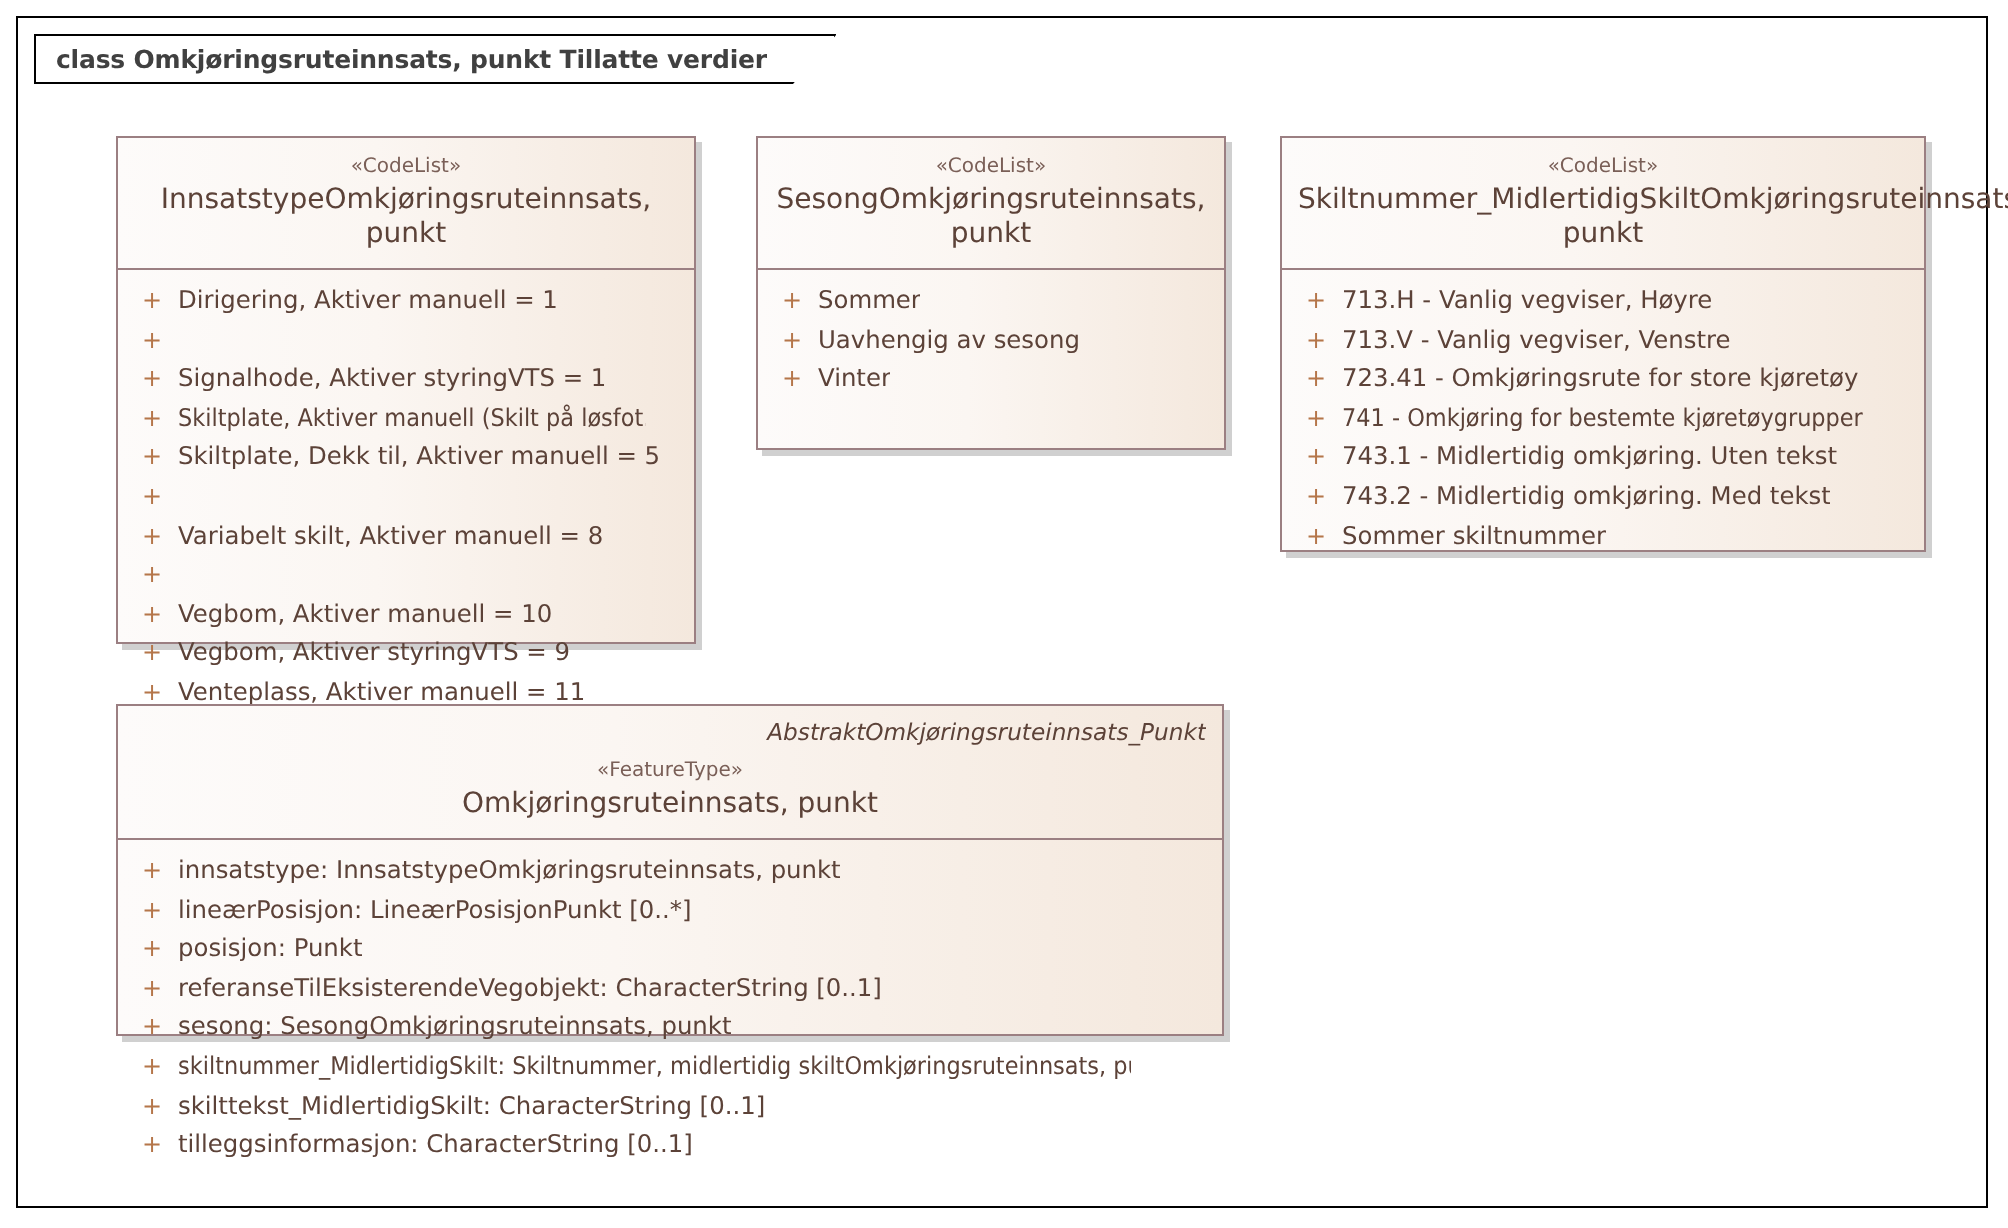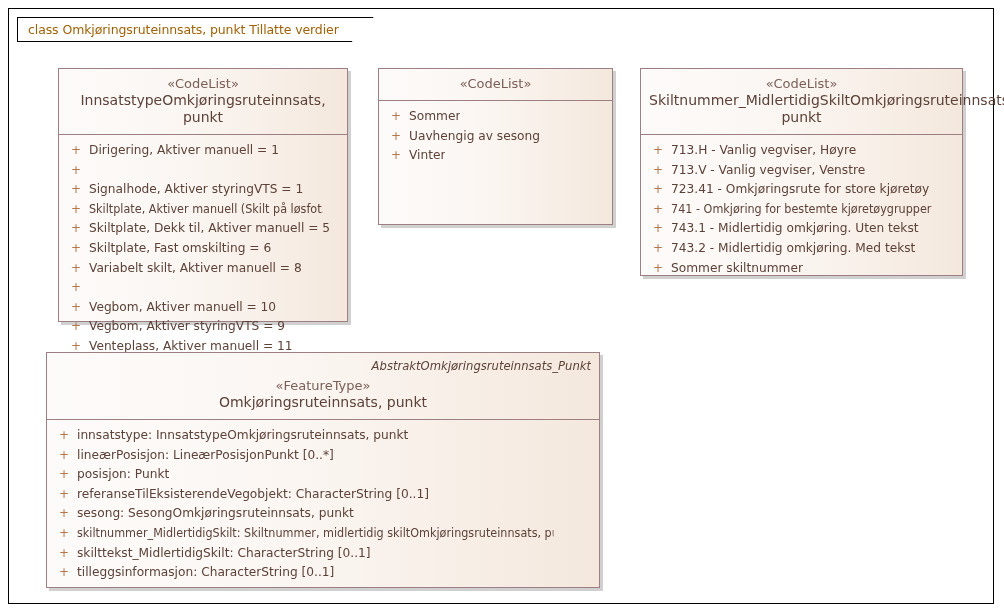--- a/index.html
+++ b/index.html
@@ -36,42 +36,42 @@
     box-sizing: border-box;
     padding: 0 34px 0 10px;
     display: flex;
     align-items: center;
     white-space: nowrap;
     clip-path: polygon(0 0, 100% 0, calc(100% - 22px) 100%, 0 100%);
     z-index: 5;
   }
   #diagram-title-tab .tab-text {
     font-size: 12.5px;
-    font-weight: normal;
-    color: #a16207;
+    font-weight: bold;
+    color: #404040;
     letter-spacing: -0.1px;
   }
 
   
   .uml-box {
     position: absolute;
     box-sizing: border-box;
     border: 1px solid #9b7f82;
     background: linear-gradient(to right, #fdfbfa 0%, #fbf6f2 45%, #f4e8dd 100%);
     box-shadow: 3px 3px 0 0 rgba(150,150,150,0.45);
   }
   .uml-header {
     box-sizing: border-box;
     border-bottom: 1px solid #9b7f82;
     padding: 7px 8px 8px 8px;
     text-align: center;
   }
   .uml-header .stereotype {
     display: block;
-    font-size: 13px;
+    font-size: 10px;
     color: #7a5f57;
     line-height: 16px;
   }
   .uml-header .classname {
     display: block;
     font-size: 14px;
     font-weight: normal;
     color: #5c4238;
     line-height: 17px;
   }
@@ -113,21 +113,21 @@
   .squeeze {
     display: inline-block;
     transform: scaleX(0.92);
     transform-origin: left center;
   }
 
   
   #box-innsatstype { left: 49px;  top: 59px;  width: 290px; height: 254px; }
   #box-sesong      { left: 369px; top: 59px;  width: 235px; height: 157px; }
   #box-skiltnummer { left: 631px; top: 59px;  width: 323px; height: 208px; }
-  #box-featuretype { left: 37px;  top: 343px; width: 554px; height: 236px; }
+  #box-featuretype { left: 49px;  top: 343px; width: 554px; height: 166px; }
 
   #box-featuretype .uml-header { padding-top: 5px; }
 </style>
 </head>
 <body>
 
 <div id="diagram-frame">
 
   <div id="diagram-title-tab">
     <span class="tab-text">class Omkjøringsruteinnsats, punkt Tillatte verdier</span>
@@ -153,21 +153,20 @@
       <div class="uml-row">
         <span class="vis">+</span>
         <span class="member squeeze">Skiltplate, Aktiver manuell (Skilt på løsfot...) = 4</span>
       </div>
       <div class="uml-row">
         <span class="vis">+</span>
         <span class="member">Skiltplate, Dekk til, Aktiver manuell = 5</span>
       </div>
       <div class="uml-row">
         <span class="vis">+</span>
-        <span class="member">Skiltplate, Fast omskilting = 6</span>
       </div>
       <div class="uml-row">
         <span class="vis">+</span>
         <span class="member">Variabelt skilt, Aktiver manuell = 8</span>
       </div>
       <div class="uml-row">
         <span class="vis">+</span>
       </div>
       <div class="uml-row">
         <span class="vis">+</span>
@@ -180,20 +179,21 @@
       <div class="uml-row">
         <span class="vis">+</span>
         <span class="member">Venteplass, Aktiver manuell = 11</span>
       </div>
     </div>
   </div>
 
   <div class="uml-box" id="box-sesong">
     <div class="uml-header">
       <span class="stereotype">«CodeList»</span>
+      <span class="classname">SesongOmkjøringsruteinnsats, punkt</span>
     </div>
     <div class="uml-body">
       <div class="uml-row">
         <span class="vis">+</span>
         <span class="member">Sommer</span>
       </div>
       <div class="uml-row">
         <span class="vis">+</span>
         <span class="member">Uavhengig av sesong</span>
       </div>

